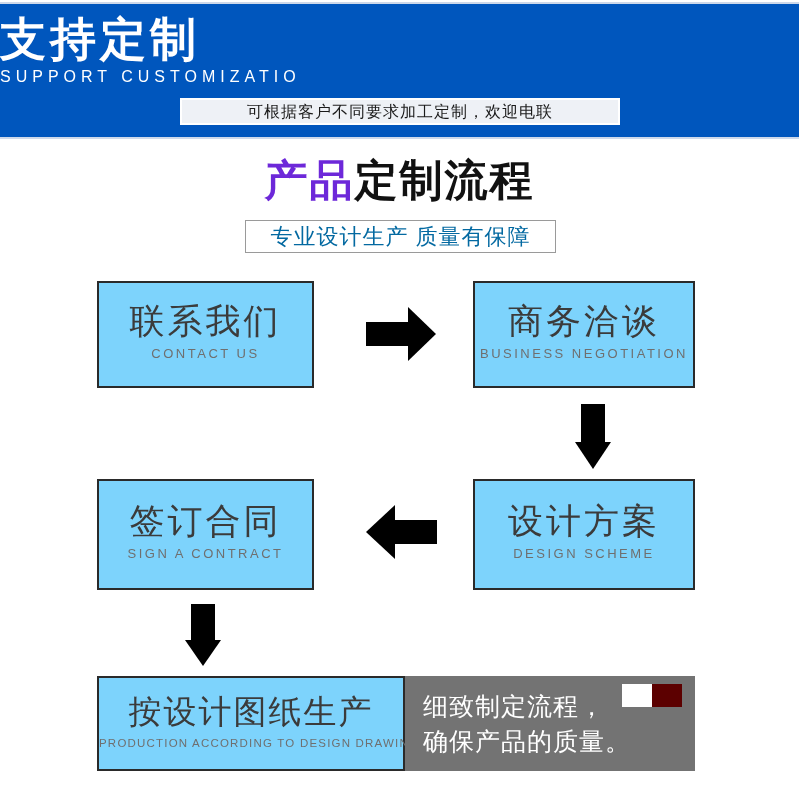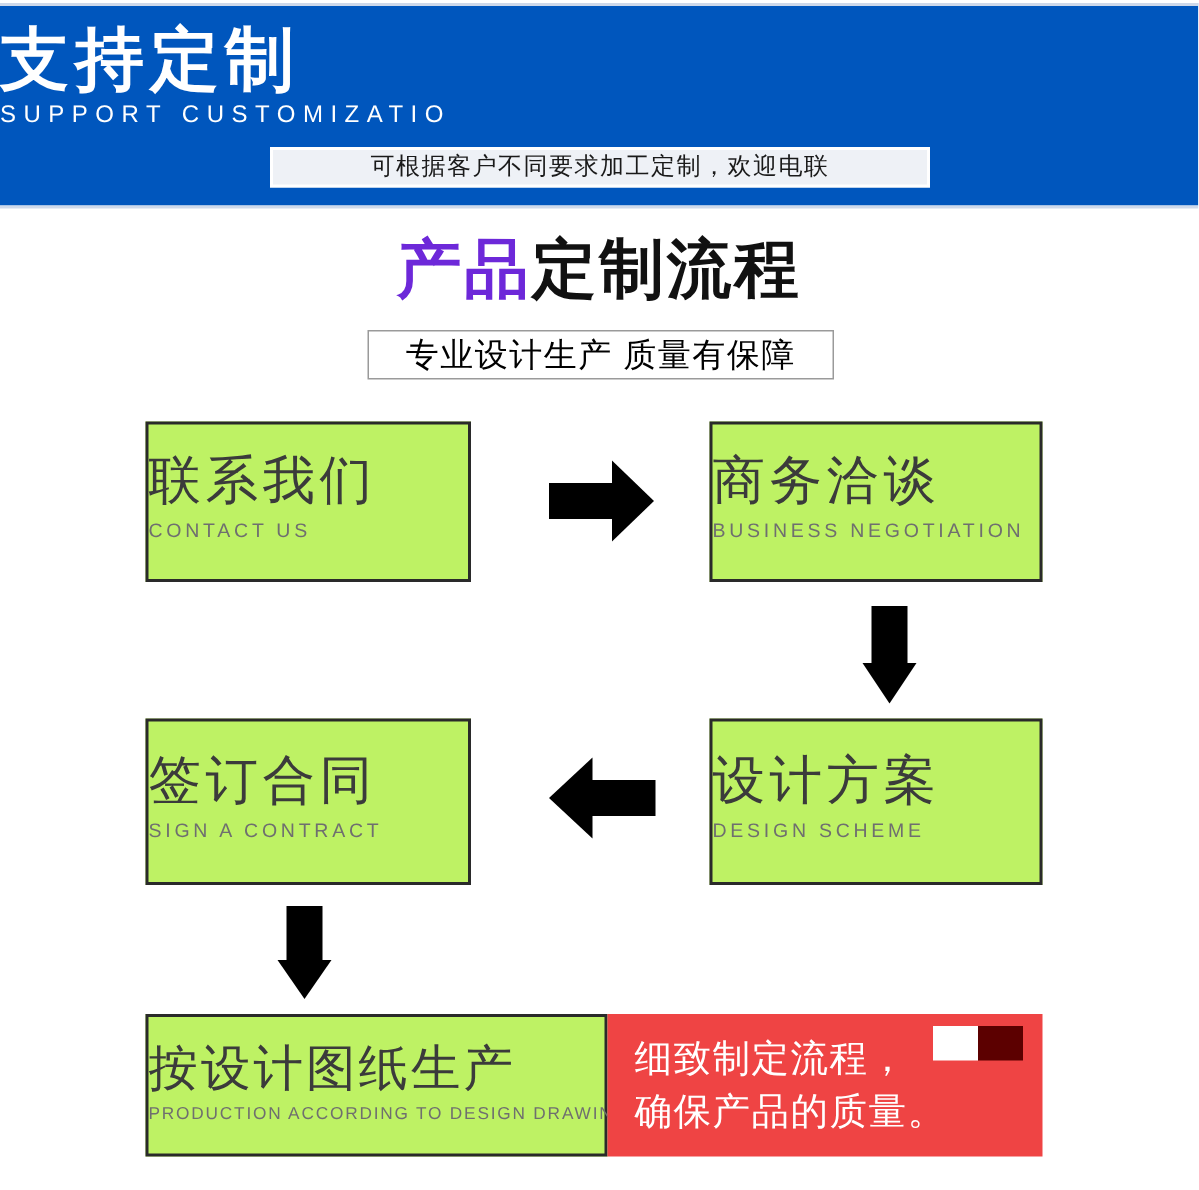--- a/index.html
+++ b/index.html
@@ -105,30 +105,31 @@
     left: 245px;
     top: 220px;
     width: 311px;
     height: 33px;
     box-sizing: border-box;
     border: 1px solid #9a9a9a;
     font-size: 22px;
     line-height: 31px;
     text-align: center;
     letter-spacing: 1px;
-    color: #000000;
+    color: #0369a1;
     white-space: nowrap;
   }
 
   
   .fbox {
     position: absolute;
     box-sizing: border-box;
     border: 2px solid #2a2a2a;
-    background: #bef264;
+    background: #7dd3fc;
+    text-align: center;
   }
   .fbox .cn {
     color: #3b3b3b;
     font-size: 35px;
     letter-spacing: 3px;
     line-height: 46px;
     white-space: nowrap;
   }
   .fbox .en {
     color: #6f6f6f;
@@ -149,21 +150,21 @@
   #box-production .cn { font-size: 33px; letter-spacing: 2px; line-height: 44px; }
   #box-production .en { font-size: 11.5px; letter-spacing: 1.2px; line-height: 18px; }
 
   
   .red-panel {
     position: absolute;
     left: 405px;
     top: 676px;
     width: 290px;
     height: 95px;
-    background: #ef4444;
+    background: #737373;
   }
   .red-panel .line {
     position: absolute;
     left: 18px;
     color: #ffffff;
     font-size: 25px;
     letter-spacing: 1px;
     line-height: 34px;
     white-space: nowrap;
   }

